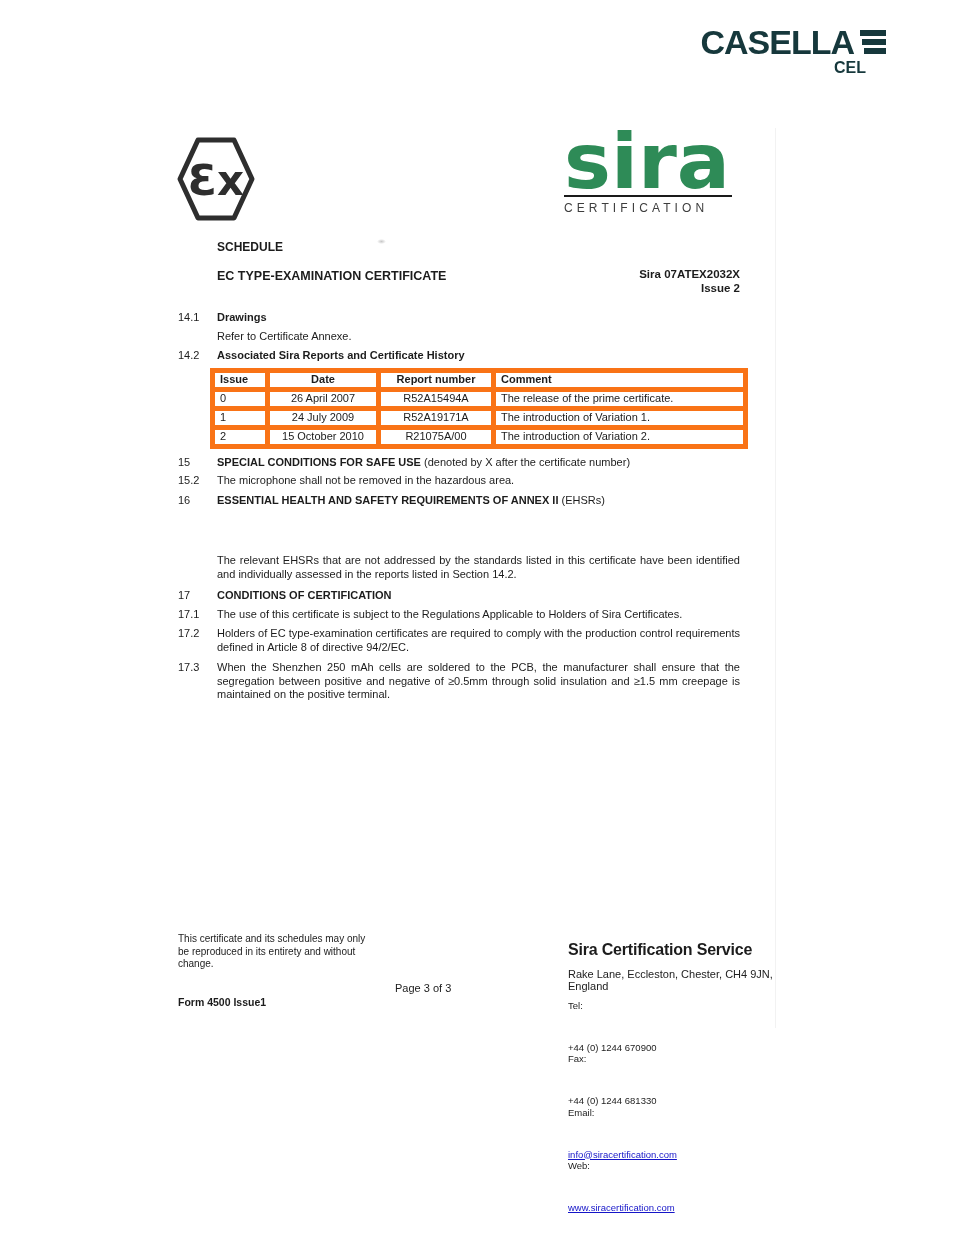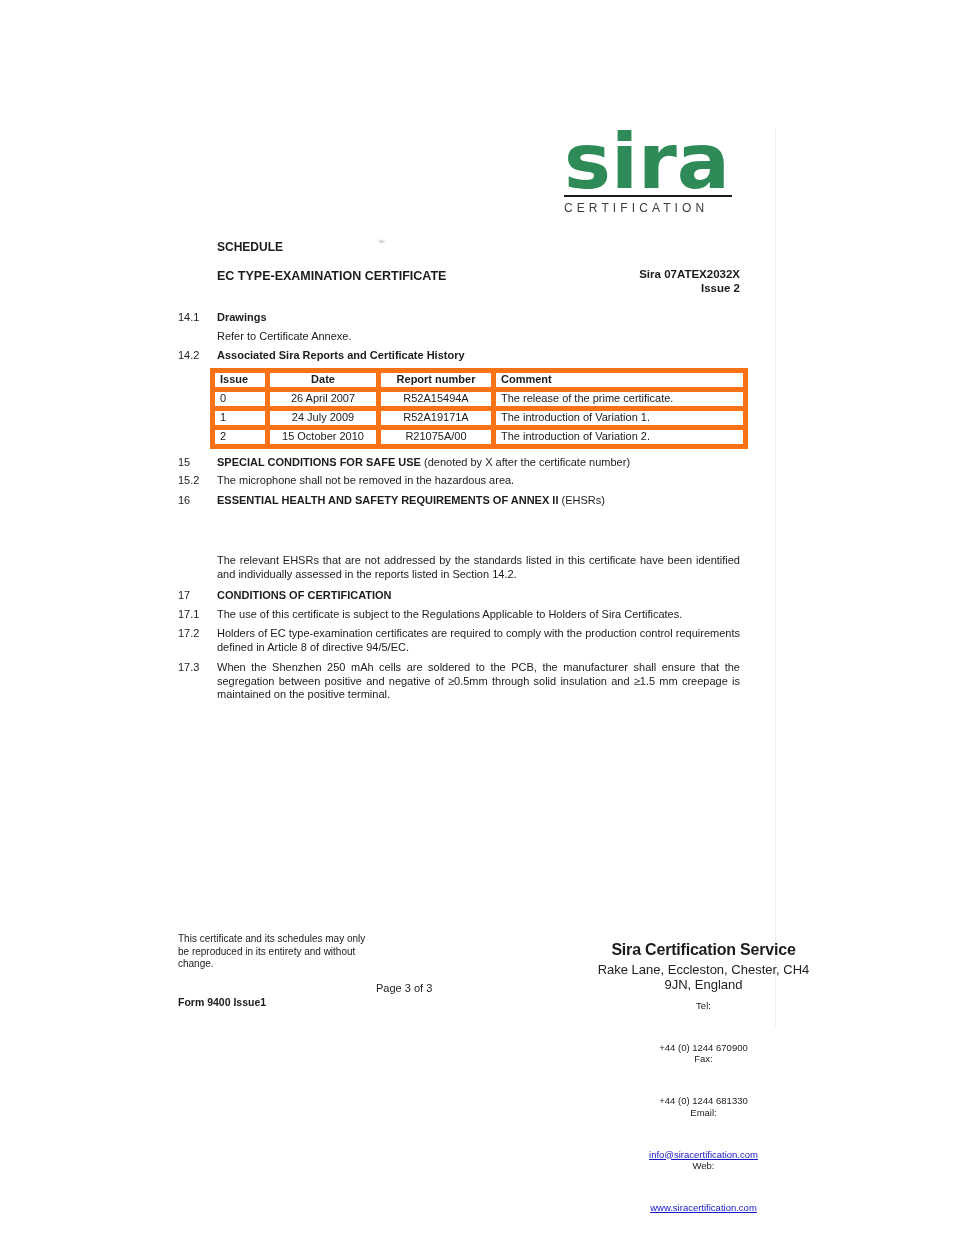--- a/index.html
+++ b/index.html
@@ -51,36 +51,53 @@
   .hist-table th, .hist-table td { border:5px solid #f97316; padding:0 5px; height:14px; line-height:13px; overflow:hidden; white-space:nowrap; }
   .hist-table th { font-weight:bold; text-align:left; }
   .hist-table .c-issue { width:40px; }
   .hist-table .c-date { width:96px; }
   .hist-table .c-report { width:100px; }
   .hist-table th.c-date, .hist-table td.c-date,
   .hist-table th.c-report, .hist-table td.c-report { text-align:center; }
 
   
   .f-note { position:absolute; left:178px; top:933px; width:198px; font-size:10px; line-height:12.5px; }
-  .f-page { position:absolute; left:376px; top:982px; font-size:11px; }
+  .f-page { position:absolute; left:395px; top:982px; font-size:11px; }
   .f-form { position:absolute; left:178px; top:996px; font-size:10.5px; font-weight:bold; }
-  .f-right { position:absolute; left:596px; top:941px; width:215px;text-align:center; }
+  .f-right { position:absolute; left:568px; top:941px; width:215px; }
   .f-service { font-size:16px; font-weight:bold; line-height:1.1; letter-spacing:-0.2px; }
-  .f-address { font-size:13px; margin-top:3px; color:#222; }
+  .f-address { font-size:11px; margin-top:9px; color:#222; }
   .f-contacts { margin-top:8px; font-size:9.5px; }
   .f-crow { display:flex; line-height:11.5px;flex-direction:column; }
   .f-clabel { flex:0 0 42px; }
   .f-link { color:#1515c8; text-decoration:underline; cursor:pointer; }
 </style>
 </head>
 <body>
 
 <div class="page">
 
-
+  <div class="casella">
+    <div class="casella-top">
+      <span class="casella-word">CASELLA</span>
+      <span class="casella-bars">
+        <span class="casella-bar cb1"></span>
+        <span class="casella-bar cb2"></span>
+        <span class="casella-bar cb3"></span>
+      </span>
+    </div>
+    <div class="casella-cel">CEL</div>
+  </div>
+
+  <div class="ex-logo">
+    <svg width="78" height="86" viewBox="0 0 78 86" aria-hidden="true">
+      <polygon points="21,4 57,4 75,43 57,82 21,82 3,43" fill="none" stroke="#2e2e2e" stroke-width="5" stroke-linejoin="round"></polygon>
+      <text x="39" y="59" text-anchor="middle" font-family="'DejaVu Sans', sans-serif" font-weight="bold" font-size="42" fill="#2e2e2e">Ɛx</text>
+    </svg>
+  </div>
 
   <div class="sira-logo">
     <svg width="168" height="64" viewBox="0 0 168 64" aria-hidden="true">
       <text x="0" y="60" font-family="'DejaVu Sans', sans-serif" font-weight="bold" font-size="76" textLength="166" lengthAdjust="spacingAndGlyphs" fill="#2e8b57">sira</text>
     </svg>
     <div class="sira-rule"></div>
     <div class="sira-cert">CERTIFICATION</div>
   </div>
 
   <div class="h-schedule">SCHEDULE</div>
@@ -163,33 +180,33 @@
       <div class="bd"><b>CONDITIONS OF CERTIFICATION</b></div>
     </div>
 
     <div class="row">
       <div class="num">17.1</div>
       <div class="bd">The use of this certificate is subject to the Regulations Applicable to Holders of Sira Certificates.</div>
     </div>
 
     <div class="row" style="margin-bottom:7px;">
       <div class="num">17.2</div>
-      <div class="bd just">Holders of EC type-examination certificates are required to comply with the production control requirements defined in Article 8 of directive 94/5/EC.</div>
+      <div class="bd just">Holders of EC type-examination certificates are required to comply with the production control requirements defined in Article 8 of directive 94/2/EC.</div>
     </div>
 
     <div class="row">
       <div class="num">17.3</div>
       <div class="bd just">When the Shenzhen 250 mAh cells are soldered to the PCB, the manufacturer shall ensure that the segregation between positive and negative of ≥0.5mm through solid insulation and ≥1.5 mm creepage is maintained on the positive terminal.</div>
     </div>
 
   </div>
 
   <div class="f-note">This certificate and its schedules may only be reproduced in its entirety and without change.</div>
   <div class="f-page">Page 3 of 3</div>
-  <div class="f-form">Form 9400 Issue1</div>
+  <div class="f-form">Form 4500 Issue1</div>
 
   <div class="f-right">
     <div class="f-service">Sira Certification Service</div>
     <div class="f-address">Rake Lane, Eccleston, Chester, CH4 9JN, England</div>
     <div class="f-contacts">
       <div class="f-crow">
         <span class="f-clabel">Tel:</span>
         <span>+44 (0) 1244 670900</span>
       </div>
       <div class="f-crow">

